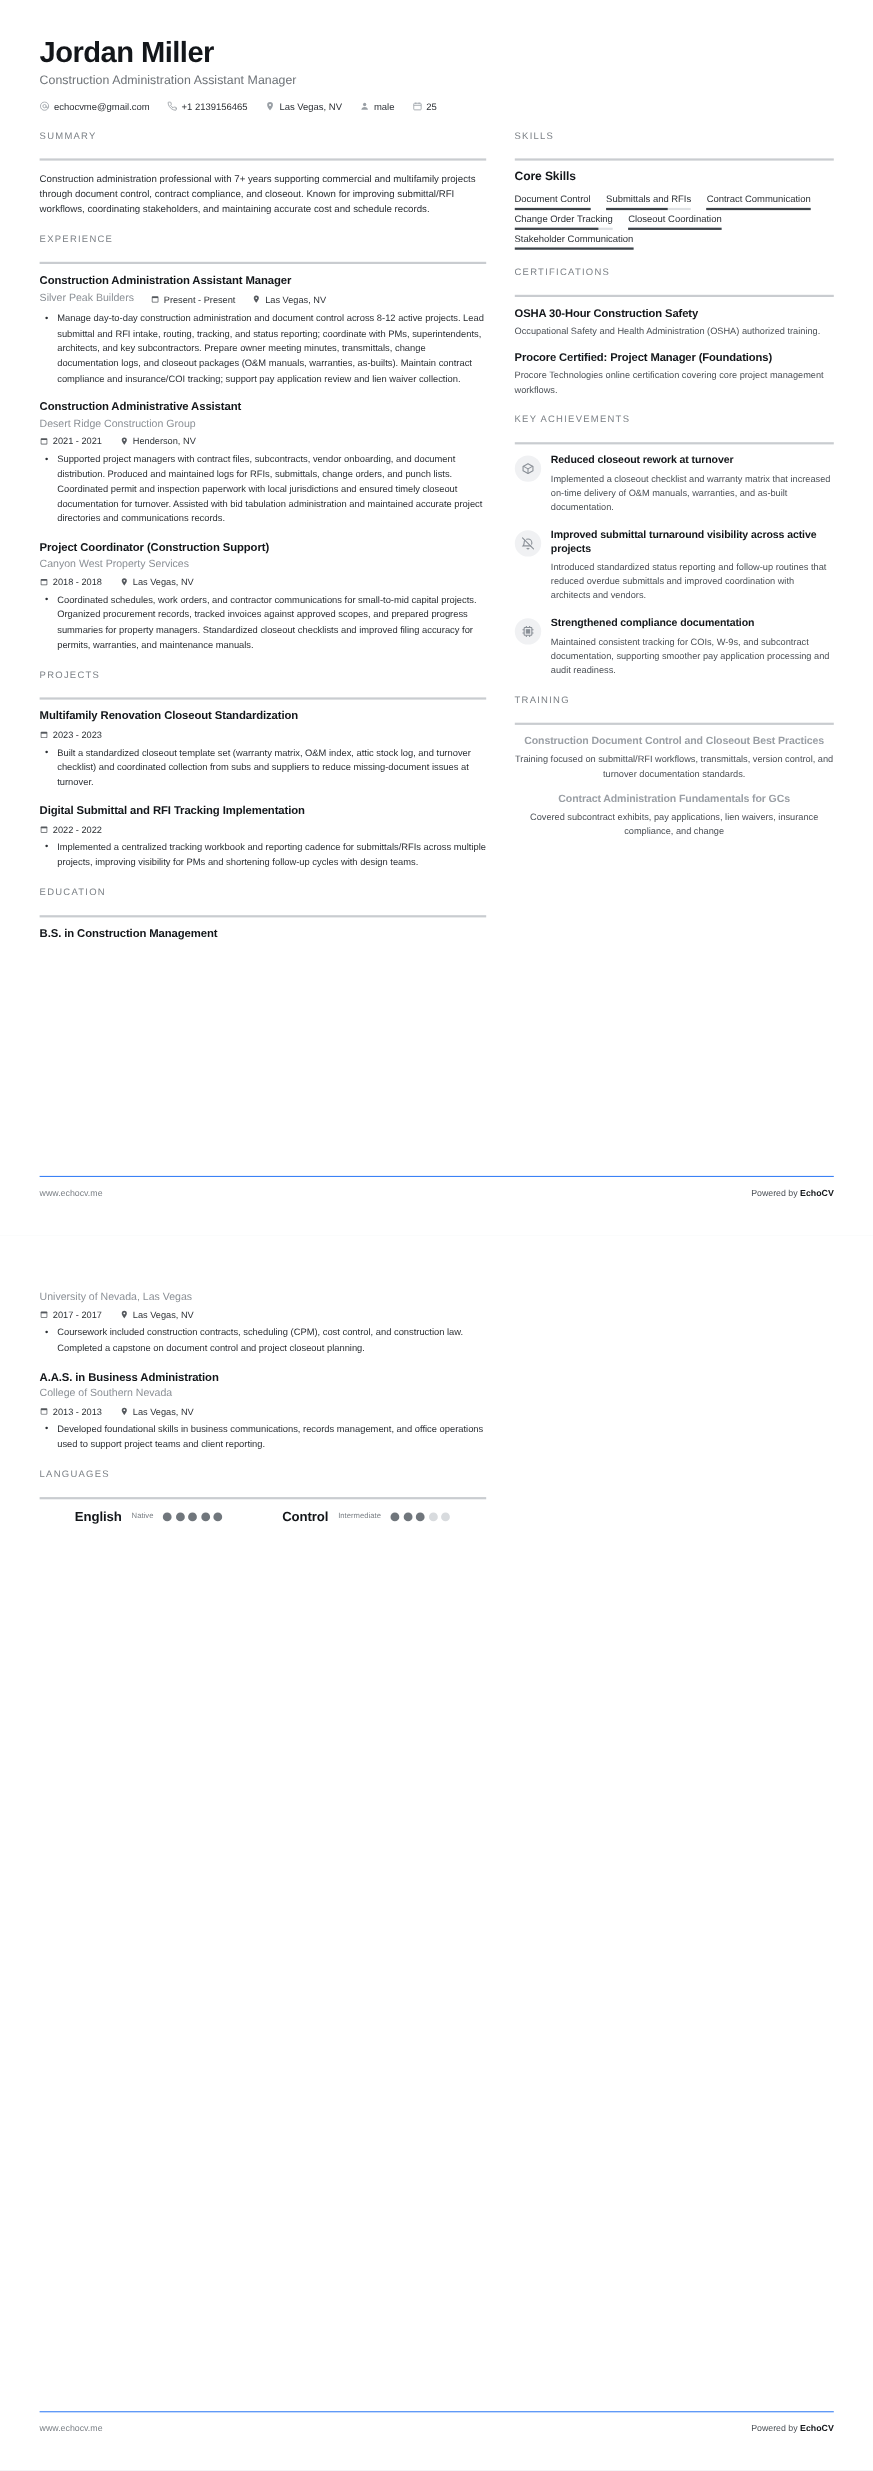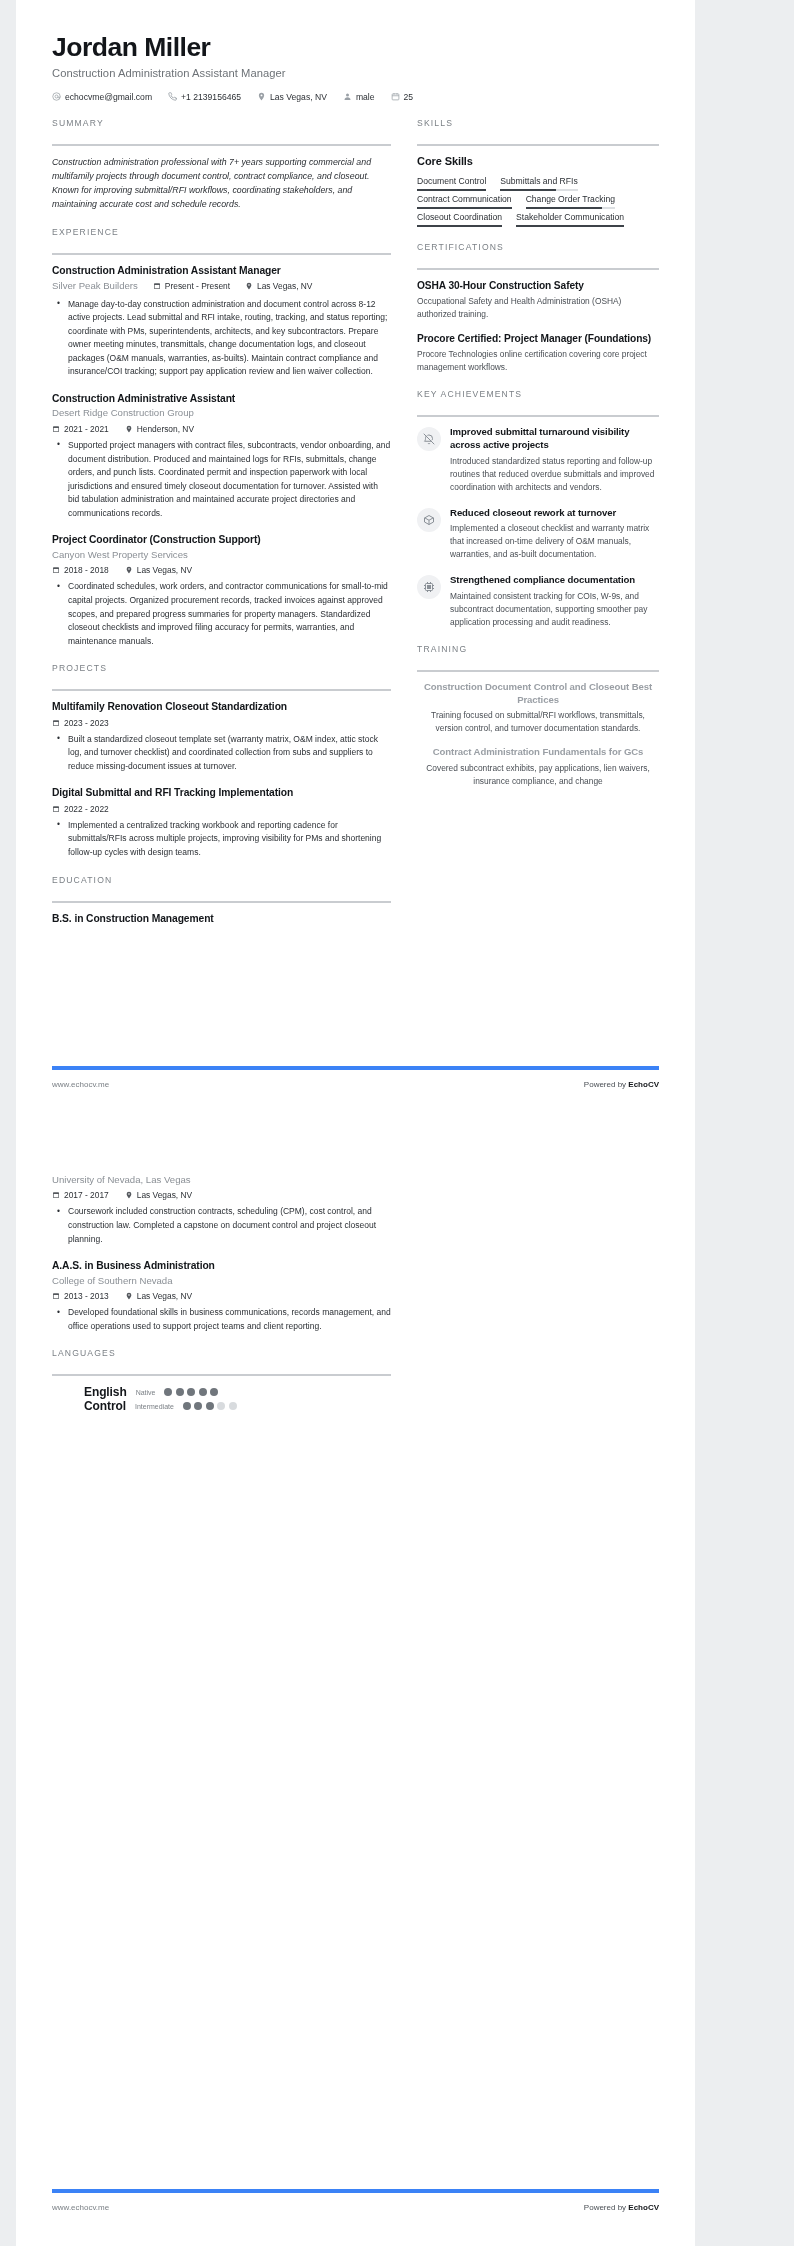--- a/index.html
+++ b/index.html
@@ -4,24 +4,23 @@
 <style>
   * { margin:0; padding:0; box-sizing:border-box; }
   html, body {
     width:794px;
     background:#eceef0;
     font-family:"Liberation Sans", sans-serif;
     -webkit-font-smoothing:antialiased;
   }
   .page {
     position:relative;
-    width:679px;
+    width:794px;
     background:#ffffff;
     overflow:hidden;
-    margin-left:16px;
   }
   .page.p1 { height:1123px; }
   .page.p2 { height:1123px; }
 
   .inner { padding:33px 36px 0 36px; }
 
   
   .name {
     font-size:26.5px;
     font-weight:700;
@@ -74,21 +73,20 @@
   .sec-rule {
     height:2px;
     background:#c9ccd0;
     margin-bottom:9px;
   }
 
   .summary-text {
     font-size:8.8px;
     line-height:1.62;
     color:#2b2f34;
-    font-style:italic;
   }
 
   
   .entry { margin-bottom:13px; }
   .entry:last-child { margin-bottom:2px; }
   .entry-title {
     font-size:10.3px;
     font-weight:700;
     color:#13161a;
     letter-spacing:-0.1px;
@@ -280,21 +278,21 @@
   .dot.on { background:#70767c; }
 
   
   .footer {
     position:absolute;
     left:36px; right:36px;
     bottom:34px;
     display:flex;
     justify-content:space-between;
     align-items:center;
-    border-top:4px solid #3b82f6;
+    border-top:1px solid #3b82f6;
     padding-top:10px;
     text-align:center;
   }
   .footer-left {
     font-size:8px;
     color:#7b8086;
   }
   .footer-right {
     font-size:8px;
     color:#4a4f55;
@@ -563,44 +561,44 @@
             <div class="cert-desc">Procore Technologies online certification covering core project management workflows.</div>
           </div>
         </div>
 
         <div class="sec">
           <div class="sec-title">KEY ACHIEVEMENTS</div>
           <div class="sec-rule"></div>
 
           <div class="ach">
             <div class="ach-ico">
+              <svg width="12" height="12" viewBox="0 0 24 24" fill="none" stroke="currentColor" stroke-width="2" stroke-linejoin="round">
+                <path d="M21 16V8l-9-5-9 5v8l9 5 9-5z"></path>
+                <path d="M3.3 7.5L12 12.5l8.7-5"></path>
+                <path d="M12 12.5V21.5"></path>
+              </svg>
+            </div>
+            <div class="ach-body">
+              <div class="ach-title">Reduced closeout rework at turnover</div>
+              <div class="ach-desc">Implemented a closeout checklist and warranty matrix that increased on-time delivery of O&amp;M manuals, warranties, and as-built documentation.</div>
+            </div>
+          </div>
+
+          <div class="ach">
+            <div class="ach-ico">
               <svg width="12" height="12" viewBox="0 0 24 24" fill="none" stroke="currentColor" stroke-width="2" stroke-linecap="round">
                 <path d="M13.7 21a2 2 0 0 1-3.4 0"></path>
                 <path d="M18.6 13.4A8.4 8.4 0 0 0 19 11a7 7 0 0 0-7-7 6.8 6.8 0 0 0-2.5.5"></path>
                 <path d="M6.3 6.3A7 7 0 0 0 5 11c0 3.5-1 4.5-2 5.5h14"></path>
                 <path d="M2 2l20 20"></path>
               </svg>
             </div>
             <div class="ach-body">
               <div class="ach-title">Improved submittal turnaround visibility across active projects</div>
               <div class="ach-desc">Introduced standardized status reporting and follow-up routines that reduced overdue submittals and improved coordination with architects and vendors.</div>
-            </div>
-          </div>
-
-          <div class="ach">
-            <div class="ach-ico">
-              <svg width="12" height="12" viewBox="0 0 24 24" fill="none" stroke="currentColor" stroke-width="2" stroke-linejoin="round">
-                <path d="M21 16V8l-9-5-9 5v8l9 5 9-5z"></path>
-                <path d="M3.3 7.5L12 12.5l8.7-5"></path>
-                <path d="M12 12.5V21.5"></path>
-              </svg>
-            </div>
-            <div class="ach-body">
-              <div class="ach-title">Reduced closeout rework at turnover</div>
-              <div class="ach-desc">Implemented a closeout checklist and warranty matrix that increased on-time delivery of O&amp;M manuals, warranties, and as-built documentation.</div>
             </div>
           </div>
 
           <div class="ach">
             <div class="ach-ico">
               <svg width="12" height="12" viewBox="0 0 24 24" fill="none" stroke="currentColor" stroke-width="2">
                 <rect x="5" y="5" width="14" height="14" rx="1.5"></rect>
                 <rect x="9" y="9" width="6" height="6" fill="currentColor"></rect>
                 <path d="M9 2v3M15 2v3M9 19v3M15 19v3M2 9h3M2 15h3M19 9h3M19 15h3"></path>
               </svg>

